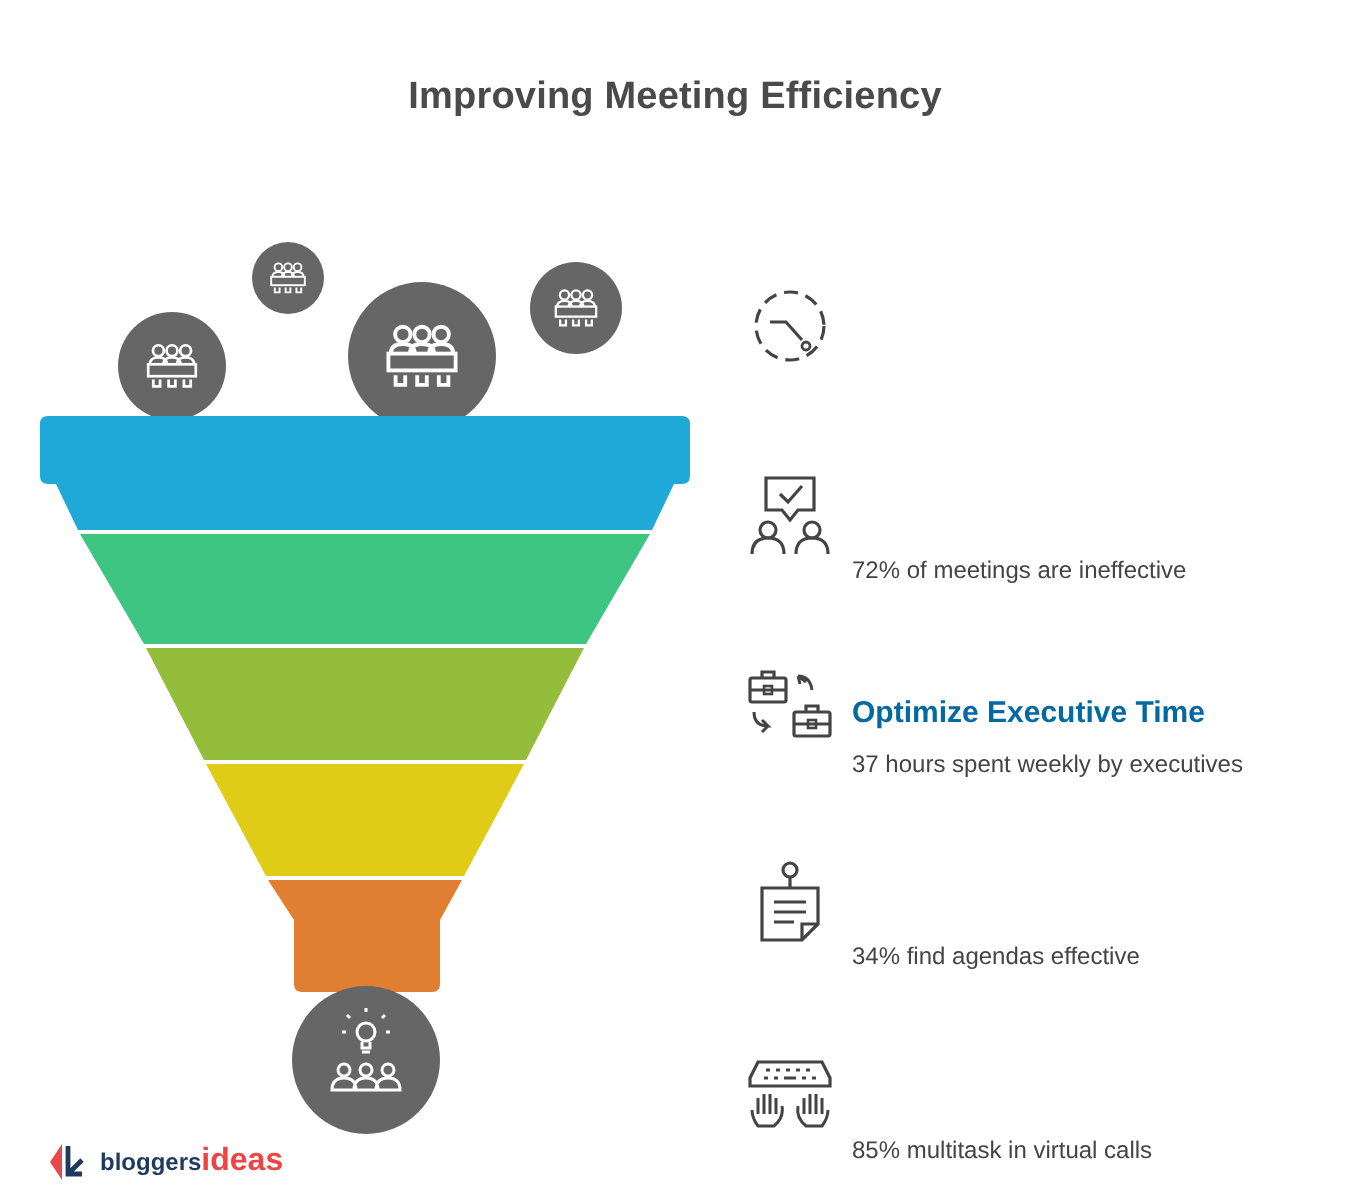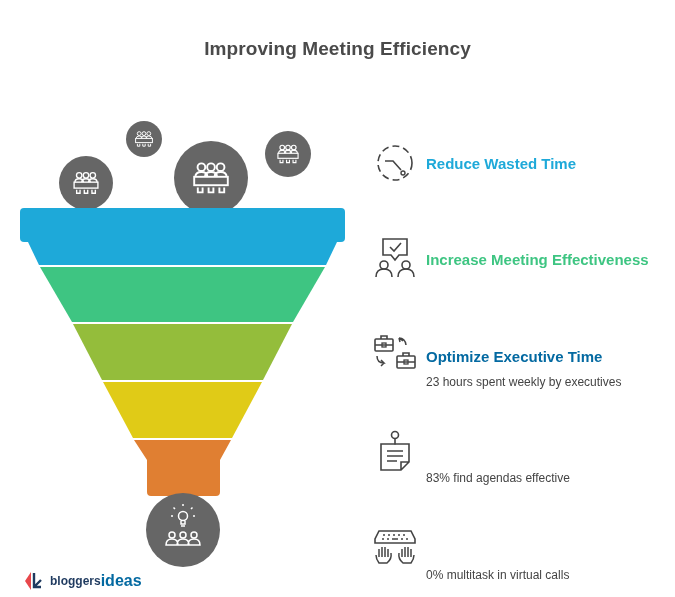--- a/index.html
+++ b/index.html
@@ -5,21 +5,21 @@
   html, body { margin:0; padding:0; background:#ffffff; }
   body { width:675px; height:597px; position:relative; overflow:hidden; font-family:"Liberation Sans", sans-serif; }
   .title { position:absolute; left:0; width:675px; top:38px; text-align:center; font-size:19px; font-weight:bold; color:#4a4a4a; letter-spacing:0.1px; }
   .funnel-svg { position:absolute; left:0; top:0; }
   .item { position:absolute; left:373px; width:300px; height:60px; }
   .item .icon { position:absolute; left:0; top:0; width:44px; height:44px; }
   .item .heading { position:absolute; left:53px; top:14px; font-size:15px; font-weight:bold; white-space:nowrap; }
   .item .desc { position:absolute; left:53px; top:41px; font-size:12px; color:#444; white-space:nowrap; }
   .logo { position:absolute; left:22px; top:570px; height:22px; display:flex; align-items:center; }
   .logo .brand1 { font-size:12px; font-weight:bold; color:#1f3a5f; margin-left:6px; }
-  .logo .brand2 { font-size:16px; font-weight:bold; color:#0369a1; }
+  .logo .brand2 { font-size:16px; font-weight:bold; color:#ef4444; }
 </style>
 </head>
 <body>
 
 <div class="title">Improving Meeting Efficiency</div>
 
 <svg class="funnel-svg" width="675" height="597" viewBox="0 0 675 597" xmlns="http://www.w3.org/2000/svg">
   <defs>
     <g id="tbl">
 
@@ -71,67 +71,66 @@
     </g>
   </g>
 </svg>
 
 <div class="item" style="top:141px;">
   <svg class="icon" viewBox="0 0 44 44">
     <circle cx="22" cy="22" r="17" fill="none" stroke="#444" stroke-width="1.6" stroke-dasharray="7 4"></circle>
     <path d="M12,20 h8 l8,9" fill="none" stroke="#444" stroke-width="1.6"></path>
     <circle cx="30" cy="32" r="2" fill="none" stroke="#444" stroke-width="1.4"></circle>
   </svg>
-  <div class="heading" style="color:#1ea9d9;">Reduce Wasted Time</div>
 </div>
 
 <div class="item" style="top:237px;">
   <svg class="icon" viewBox="0 0 44 44">
     <path d="M10,2 H34 V18 H26 L22,23 L18,18 H10 Z" fill="none" stroke="#444" stroke-width="1.6"></path>
     <path d="M17,10 l4,4 l7,-8" fill="none" stroke="#444" stroke-width="1.6"></path>
     <circle cx="11" cy="28" r="4" fill="none" stroke="#444" stroke-width="1.6"></circle>
     <circle cx="33" cy="28" r="4" fill="none" stroke="#444" stroke-width="1.6"></circle>
     <path d="M3,40 q0,-8 8,-8 q8,0 8,8 M25,40 q0,-8 8,-8 q8,0 8,8" fill="none" stroke="#444" stroke-width="1.6"></path>
   </svg>
-  <div class="heading" style="color:#3ec582;">Increase Meeting Effectiveness</div>
+  <div class="desc">72% of meetings are ineffective</div>
 </div>
 
 <div class="item" style="top:334px;">
   <svg class="icon" viewBox="0 0 44 44">
     <rect x="2" y="5" width="18" height="12" rx="1" fill="none" stroke="#444" stroke-width="1.6"></rect>
     <path d="M8,5 v-3 h6 v3 M2,11 h18" fill="none" stroke="#444" stroke-width="1.6"></path>
     <rect x="9" y="9" width="4" height="4" fill="none" stroke="#444" stroke-width="1.3"></rect>
     <rect x="24" y="22" width="18" height="12" rx="1" fill="none" stroke="#444" stroke-width="1.6"></rect>
     <path d="M30,22 v-3 h6 v3 M24,28 h18" fill="none" stroke="#444" stroke-width="1.6"></path>
     <rect x="31" y="26" width="4" height="4" fill="none" stroke="#444" stroke-width="1.3"></rect>
     <path d="M26,4 l4,3 M26,4 q6,0 7,7 M26,4 l1,4" fill="none" stroke="#444" stroke-width="1.5"></path>
     <path d="M4,22 q0,7 7,7 l-3,-3 M11,29 l-3,3" fill="none" stroke="#444" stroke-width="1.5"></path>
   </svg>
   <div class="heading" style="color:#0369a1;">Optimize Executive Time</div>
-  <div class="desc">23 hours spent weekly by executives</div>
+  <div class="desc">37 hours spent weekly by executives</div>
 </div>
 
 <div class="item" style="top:430px;">
   <svg class="icon" viewBox="0 0 44 44">
     <circle cx="22" cy="5" r="3.5" fill="none" stroke="#444" stroke-width="1.6"></circle>
     <path d="M22,8.5 v6" stroke="#444" stroke-width="1.6"></path>
     <path d="M8,14 H36 V32 L28,40 H8 Z M28,40 V32 H36" fill="none" stroke="#444" stroke-width="1.6"></path>
     <path d="M14,21 h16 M14,26 h16 M14,31 h10" stroke="#444" stroke-width="1.6"></path>
   </svg>
-  <div class="desc">83% find agendas effective</div>
+  <div class="desc">34% find agendas effective</div>
 </div>
 
 <div class="item" style="top:527px;">
   <svg class="icon" viewBox="0 0 44 44">
     <path d="M6,4 H38 L42,12 V16 H2 V12 Z" fill="none" stroke="#444" stroke-width="1.6"></path>
     <path d="M10,8 h2 M15,8 h2 M20,8 h2 M25,8 h2 M30,8 h2 M9,12 h2 M14,12 h2 M19,12 h6 M28,12 h2 M33,12 h2" stroke="#444" stroke-width="1.6"></path>
     <path d="M6,30 v-8 m3,8 v-10 m3,10 v-10 m3,10 v-8 m3,4 q1,6 -4,10 h-8 q-3,-4 -3,-8" fill="none" stroke="#444" stroke-width="1.5"></path>
     <path d="M38,30 v-8 m-3,8 v-10 m-3,10 v-10 m-3,10 v-8 m-3,4 q-1,6 4,10 h8 q3,-4 3,-8" fill="none" stroke="#444" stroke-width="1.5"></path>
   </svg>
-  <div class="desc">0% multitask in virtual calls</div>
+  <div class="desc">85% multitask in virtual calls</div>
 </div>
 
 <div class="logo">
   <svg width="22" height="22" viewBox="0 0 22 22">
     <path d="M9,2 L3,11 L9,20 Z" fill="#e8474b"></path>
     <path d="M12,3 V17 H19 M12,17 L19,10" fill="none" stroke="#1f3a5f" stroke-width="2.4"></path>
   </svg>
   <span class="brand1">bloggers</span>
     <span class="brand2">ideas</span>
 </div>

